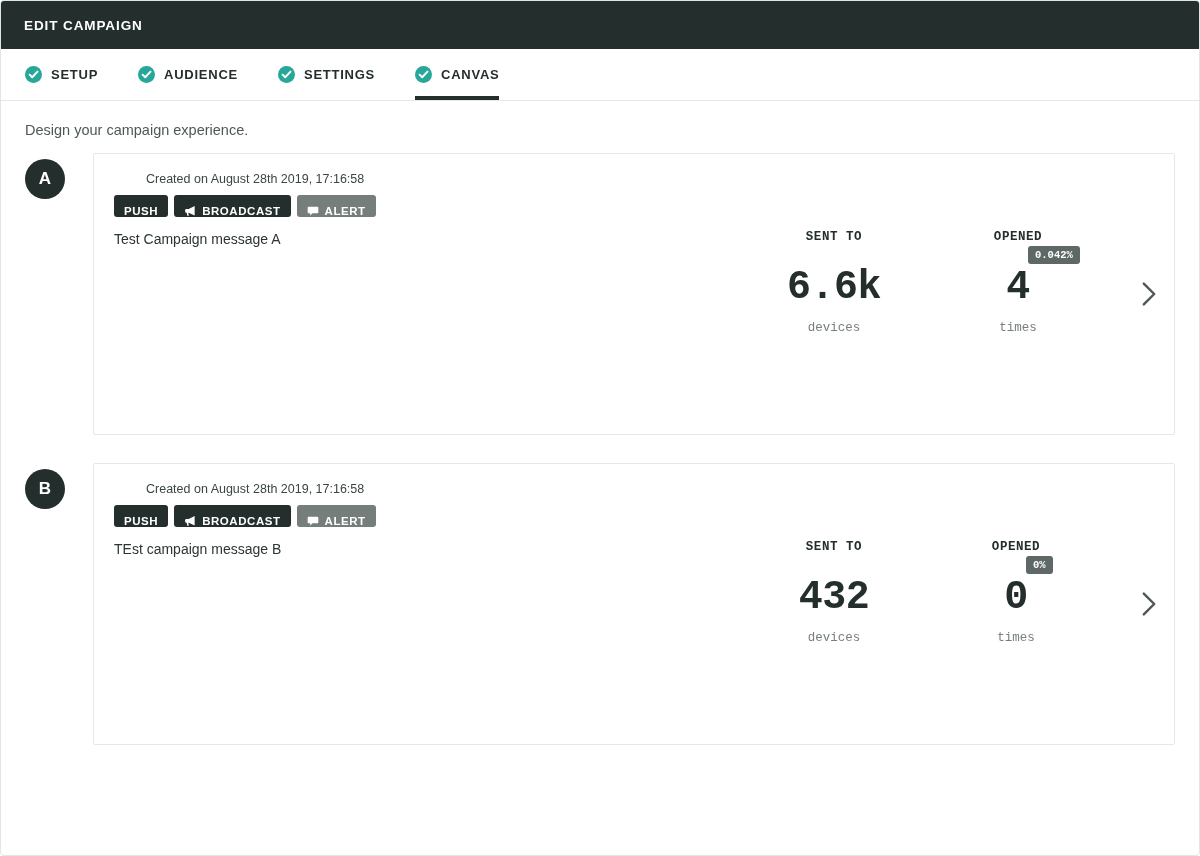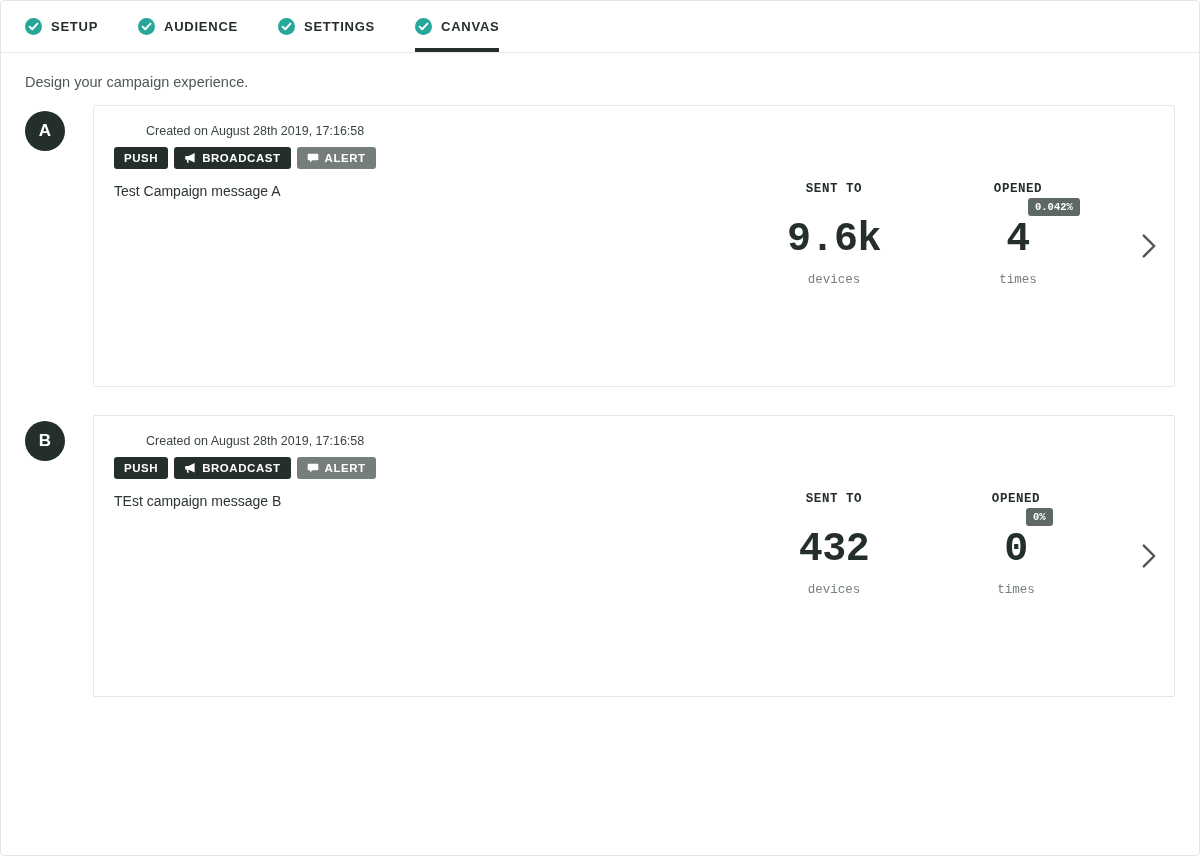--- a/index.html
+++ b/index.html
@@ -149,21 +149,21 @@
     margin-left: 32px;
   }
 
   .badges {
     display: flex;
     gap: 6px;
     margin-bottom: 14px;
   }
   .badge {
     display: inline-flex;
-    align-items: center;
+    align-items: flex-end;
     gap: 6px;
     height: 22px;
     padding: 0 10px;
     border-radius: 3px;
     font-size: 11.5px;
     font-weight: bold;
     letter-spacing: 0.55px;
     color: #ffffff;
     background: #242e2c;
     text-transform: uppercase;
@@ -262,20 +262,23 @@
     cursor: pointer;
     font-family: "Liberation Sans", sans-serif;
     text-transform: uppercase;
   }
 </style>
 </head>
 <body>
 
 <div class="modal">
 
+  <div class="titlebar">
+    <span class="titlebar-title">EDIT CAMPAIGN</span>
+  </div>
 
   <div class="tabbar" id="tabbar">
       <div class="tab">
         <svg class="check-icon" viewBox="0 0 20 20">
           <circle cx="10" cy="10" r="10" fill="#27a79a"></circle>
           <path d="M5.4 10.2 L8.5 13.2 L14.7 6.6" fill="none" stroke="#ffffff" stroke-width="2.3" stroke-linecap="round" stroke-linejoin="round"></path>
         </svg>
         <span class="tab-label">SETUP</span>
       </div>
       <div class="tab">
@@ -326,21 +329,21 @@
                   <path d="M2 2.4 L14 2.4 A1.1 1.1 0 0 1 15.1 3.5 L15.1 10 A1.1 1.1 0 0 1 14 11.1 L7.2 11.1 L4.2 14.1 L4.2 11.1 L2 11.1 A1.1 1.1 0 0 1 0.9 10 L0.9 3.5 A1.1 1.1 0 0 1 2 2.4 Z" fill="#ffffff"></path>
                 </svg>
                 <span>ALERT</span>
               </span>
             </div>
             <div class="msg-text">Test Campaign message A</div>
           </div>
           <div class="card-stats">
             <div class="stat">
               <div class="stat-label">SENT TO</div>
-              <div class="stat-value">9.6k</div>
+              <div class="stat-value">6.6k</div>
               <div class="stat-unit">devices</div>
             </div>
             <div class="stat">
               <div class="stat-label">OPENED</div>
               <div class="pct-badge">0.042%</div>
               <div class="stat-value">4</div>
               <div class="stat-unit">times</div>
             </div>
           </div>
           <svg class="card-chevron" viewBox="0 0 12 20">

